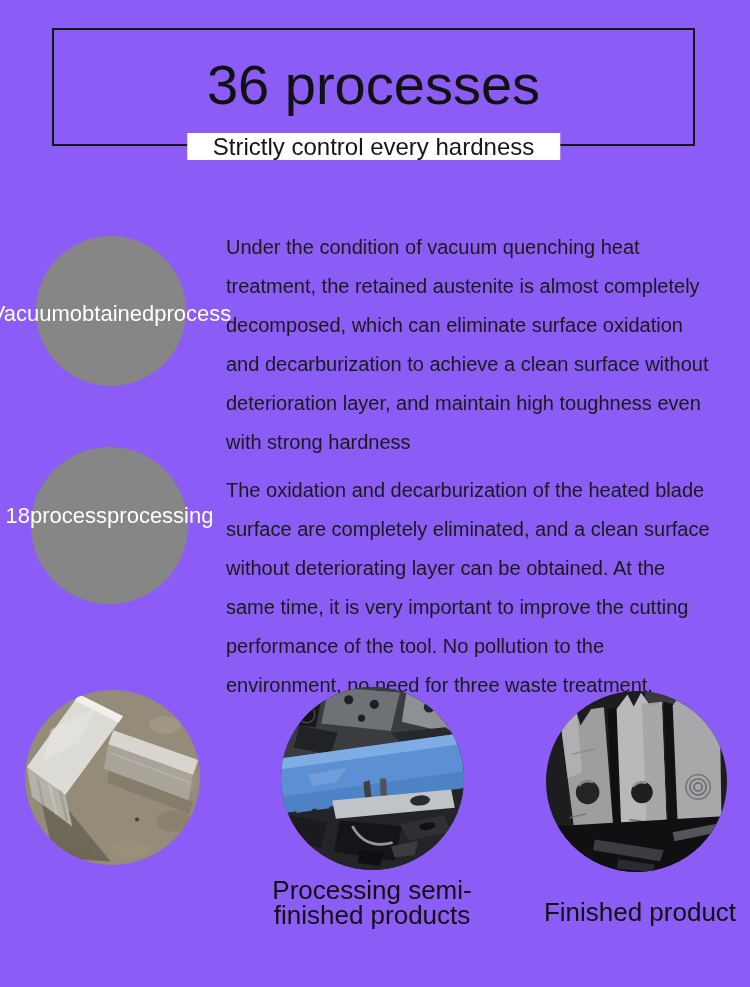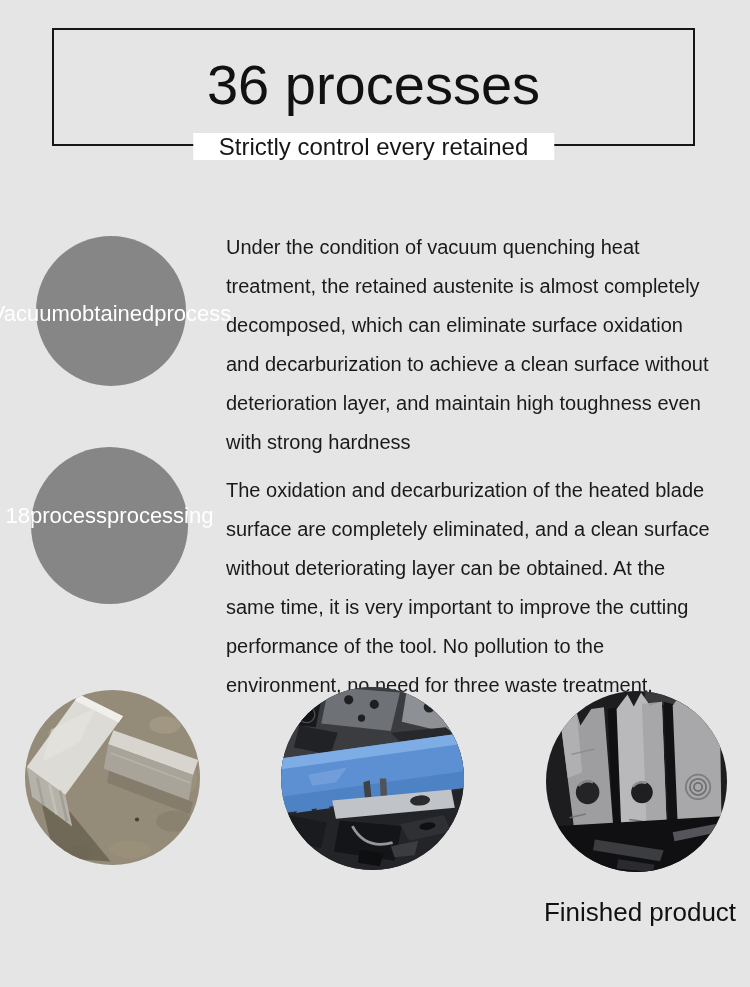--- a/index.html
+++ b/index.html
@@ -1,17 +1,17 @@
 <!DOCTYPE html>
 <html><head>
 <meta charset="utf-8">
 <style>
   html,body { margin:0; padding:0; background:#ffffff; }
   .page {
-    position:relative; width:750px; height:987px; background:#e5e5e5;
+    position:relative; width:750px; height:987px; background:#8b5cf6;
     font-family:"Liberation Sans", sans-serif; color:#1a1a1a; overflow:hidden;
   }
 
   
   .header-box {
     position:absolute; left:52px; top:28px; width:643px; height:118px;
     border:2px solid #161616; box-sizing:border-box;
   }
   .title {
     position:absolute; top:23px; left:0; width:100%;
@@ -55,21 +55,21 @@
   .caption-2 { left:272px; top:878px; width:200px; }
   .caption-3 { left:527px; top:900px; width:226px; }
 </style>
 </head>
 <body>
 
 <div class="page">
 
   <div class="header-box">
     <div class="title">36 processes</div>
-    <div class="subtitle">Strictly control every retained</div>
+    <div class="subtitle">Strictly control every hardness</div>
   </div>
 
   <div class="badge badge-1">
     <div>Vacuum</div>
     <div>obtained</div>
     <div>process</div>
   </div>
   <p class="para para-1">Under the condition of vacuum quenching heat treatment, the retained austenite is almost completely decomposed, which can eliminate surface oxidation and decarburization to achieve a clean surface without deterioration layer, and maintain high toughness even with strong hardness</p>
 
   <div class="badge badge-2">
@@ -132,20 +132,21 @@
       <ellipse cx="152" cy="124" rx="11" ry="5.5" fill="#2a2b2e" transform="rotate(-5 152 124)"></ellipse>
       <polygon points="6,140 50,148 44,176 4,168" fill="#1a1b1e"></polygon>
       <polygon points="64,146 132,152 124,190 58,180" fill="#141518"></polygon>
       <path d="M78,152 Q92,178 122,170" stroke="#94979c" stroke-width="3" fill="none"></path>
       <polygon points="130,150 178,140 186,158 140,168" fill="#2e3034"></polygon>
       <ellipse cx="160" cy="152" rx="9" ry="4" fill="#0f1012" transform="rotate(-8 160 152)"></ellipse>
       <polygon points="86,178 112,182 108,196 84,192" fill="#0e0f11"></polygon>
       <polygon points="120,174 150,168 146,184 124,186" fill="#3a3c40"></polygon>
     </svg>
   </div>
+  <div class="caption caption-2">Processing semi-finished products</div>
 
   <div class="photo photo-3">
     <svg viewBox="0 0 200 200" xmlns="http://www.w3.org/2000/svg">
       <rect width="200" height="200" fill="#1d1d1f"></rect>
       <polygon points="110,0 165,4 158,20 108,12" fill="#39393c"></polygon>
       <polygon points="0,0 40,6 30,30 0,26" fill="#2a2a2d"></polygon>
       <polygon points="68,20 80,18 86,172 74,150" fill="#101012"></polygon>
       <polygon points="130,12 142,15 148,160 136,165" fill="#121214"></polygon>
       <path d="M16,34 L34,24 L38,38 L50,20 L64,18 L74,146 L32,160 Z" fill="#9e9ea0"></path>
       <path d="M16,34 L34,24 L40,90 L24,96 Z" fill="#b4b4b6" opacity="0.8"></path>

